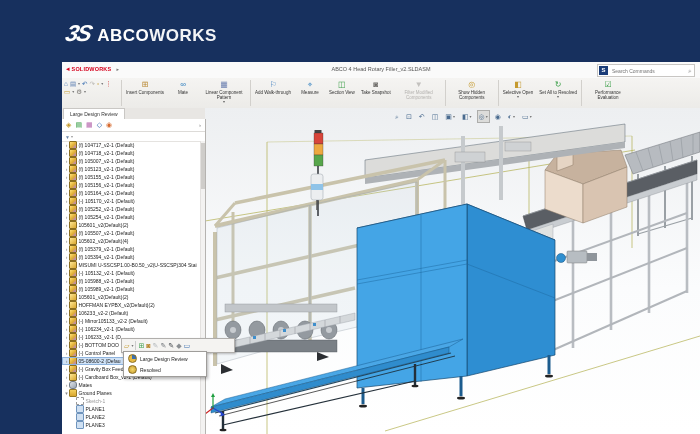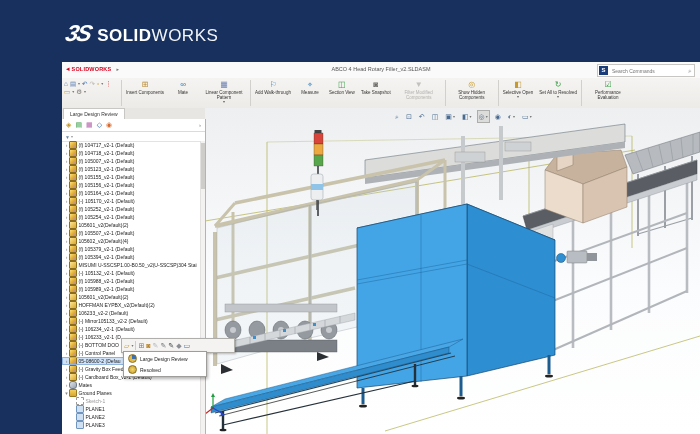--- a/index.html
+++ b/index.html
@@ -4,21 +4,21 @@
 <style>
   html,body{margin:0;padding:0;}
   body{width:700px;height:434px;position:relative;overflow:hidden;background:#17305e;
        font-family:"Liberation Sans",sans-serif;-webkit-font-smoothing:antialiased;}
 
   
   .brand{position:absolute;left:66px;top:20px;color:#fff;display:flex;align-items:baseline;gap:7px;}
   .brand-mark{font-size:23px;font-weight:bold;font-style:italic;letter-spacing:-2px;transform:skewX(-14deg);}
   .brand-word{font-size:17px;letter-spacing:.5px;}
   .brand-word b{font-weight:bold;}
-  .brand-word span{font-weight:normal;opacity:.95;}
+  .brand-word span{font-weight:bold;opacity:.95;}
 
   
   .app{position:absolute;left:62px;top:62px;right:0;bottom:0;background:#f1f0ee;}
 
   
   .titlebar{position:absolute;left:0;top:0;right:0;height:16px;background:#fafafa;border-bottom:1px solid #e2e0de;}
   .sw-mini{position:absolute;left:4px;top:3px;display:flex;align-items:center;gap:2px;}
   .sw-mini-tri{color:#d6001c;font-size:7px;line-height:7px;}
   .sw-mini-txt{color:#d6001c;font-size:5.5px;font-weight:bold;letter-spacing:.2px;}
   .sw-mini-arr{color:#777;font-size:5px;margin-left:3px;}
@@ -96,21 +96,21 @@
   .mi-ic{width:7px;height:7px;border-radius:50%;flex:none;}
   .mi-ic.ldr{background:conic-gradient(#3a6fb0 0 100deg,#e6ba45 100deg 360deg);border:.5px solid #8a6d1f;}
   .mi-ic.resolved{background:radial-gradient(#f4d768,#c59a2f);border:.5px solid #8a6d1f;}
   .mi-lb{font-size:5px;color:#222;}
 </style>
 </head>
 <body>
 
 <div class="brand">
   <span class="brand-mark">3S</span>
-  <span class="brand-word"><b>SOLID</b><span>WORKS</span></span>
+  <span class="brand-word"><b>ABCO</b><span>WORKS</span></span>
 </div>
 
 <div class="app">
 
   <div class="titlebar">
     <div class="sw-mini">
       <span class="sw-mini-tri">◂</span>
       <span class="sw-mini-txt">SOLIDWORKS</span>
       <span class="sw-mini-arr">▸</span>
     </div>

